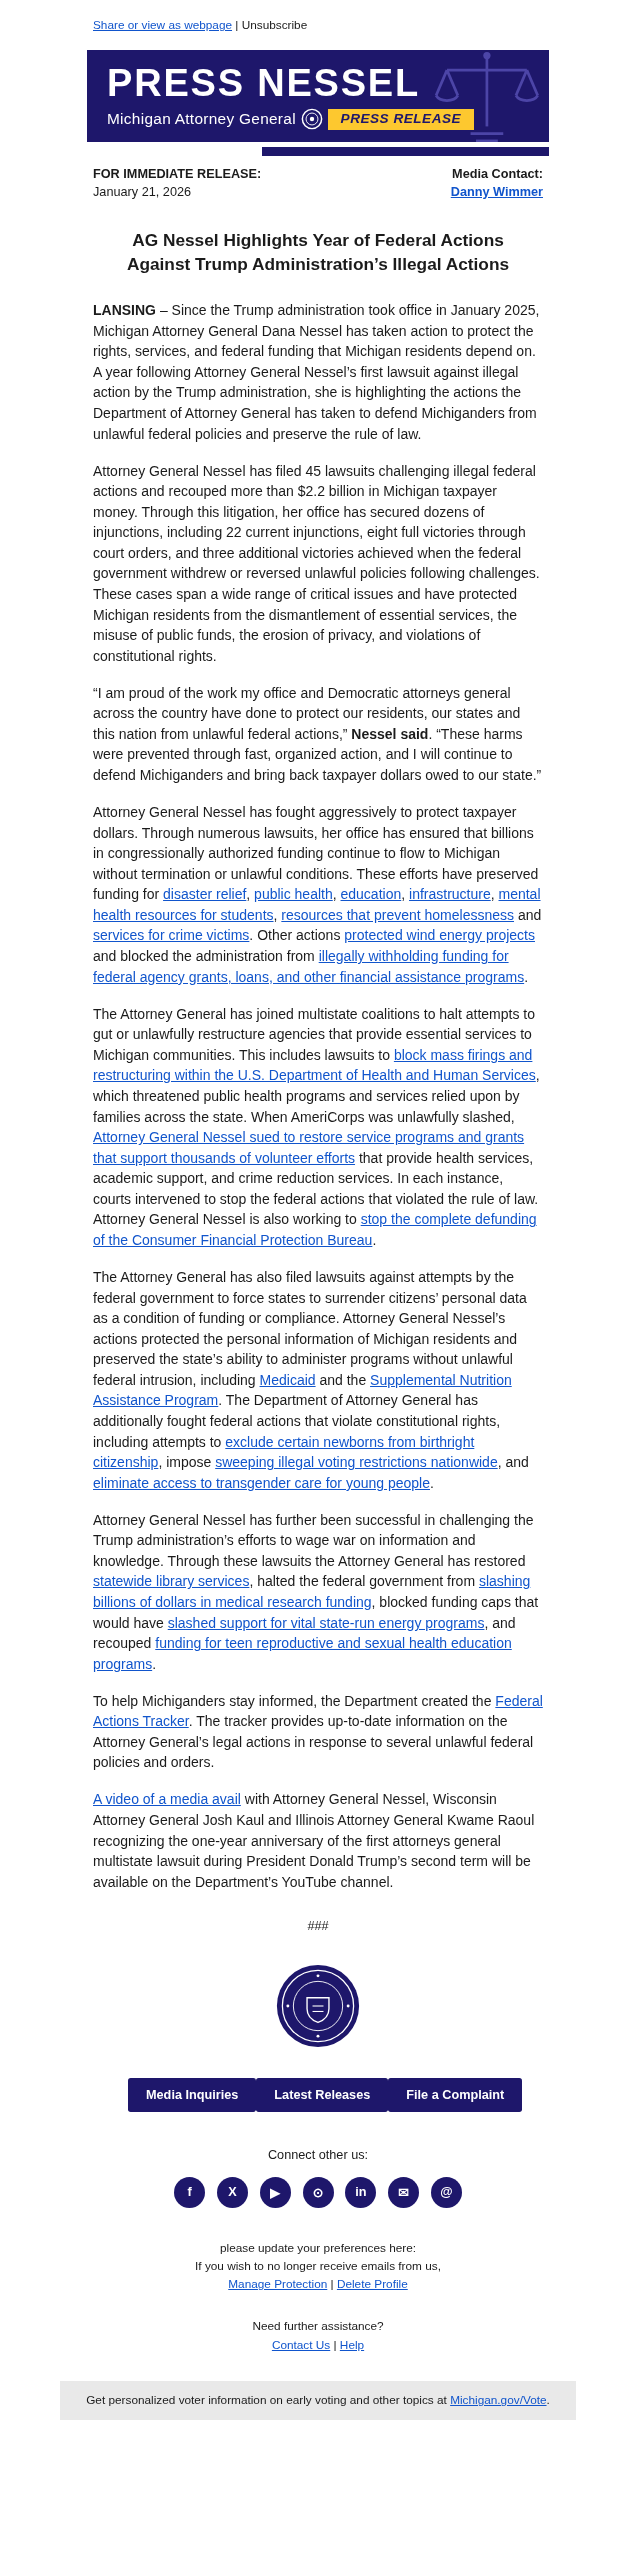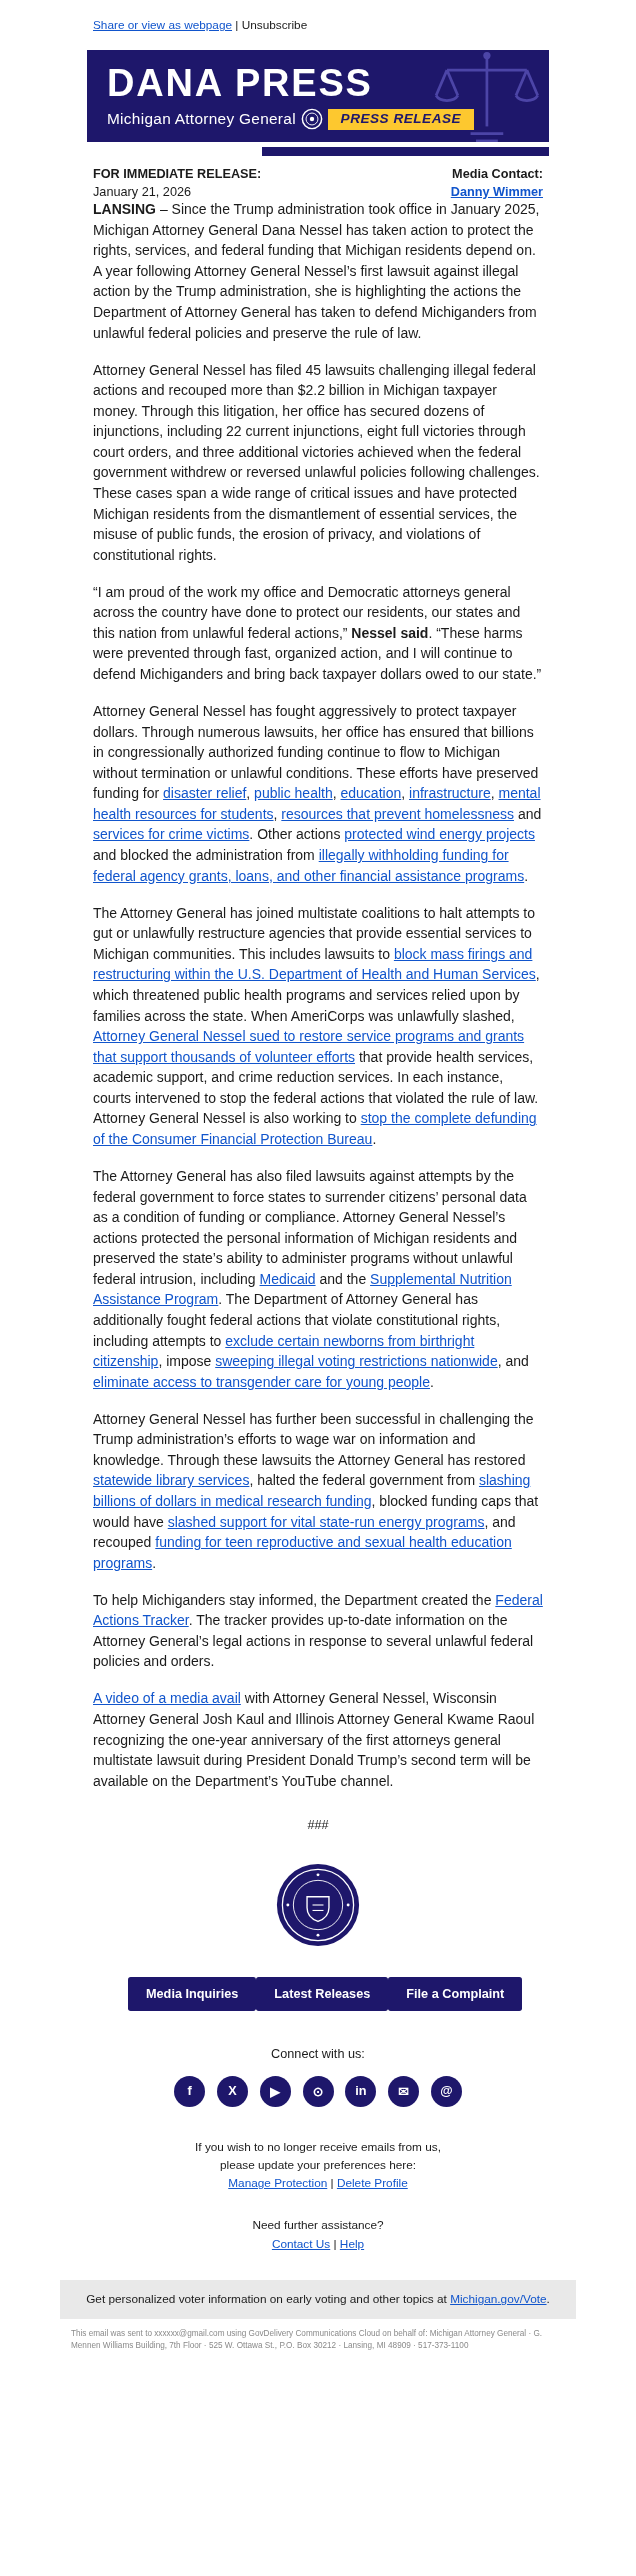--- a/index.html
+++ b/index.html
@@ -74,21 +74,21 @@
           <line x1="110" y1="22" x2="98" y2="50"></line>
           <line x1="110" y1="22" x2="122" y2="50"></line>
           <path d="M10 50 A 13 9 0 0 0 34 50"></path>
           <path d="M98 50 A 13 9 0 0 0 122 50"></path>
           <line x1="48" y1="92" x2="84" y2="92"></line>
           <line x1="54" y1="100" x2="78" y2="100"></line>
         </g>
         <circle cx="66" cy="6" r="4" fill="#6c64d0"></circle>
       </svg>
     </div>
-    <div class="banner-name">DANA PRESS</div>
+    <div class="banner-name">PRESS NESSEL</div>
     <div class="banner-row">
       <span class="banner-sub">Michigan Attorney General</span>
       <span class="banner-seal">
         <svg width="22" height="22" viewBox="0 0 24 24" aria-hidden="true">
           <circle cx="12" cy="12" r="10.5" fill="none" stroke="#ffffff" stroke-width="1.6"></circle>
           <circle cx="12" cy="12" r="6.5" fill="none" stroke="#ffffff" stroke-width="1"></circle>
           <circle cx="12" cy="12" r="2.4" fill="#ffffff"></circle>
         </svg>
       </span>
       <span class="badge">PRESS RELEASE</span>
@@ -100,20 +100,21 @@
     <div class="ri-left">
       <div class="ri-bold">FOR IMMEDIATE RELEASE:</div>
       <div>January 21, 2026</div>
     </div>
     <div class="ri-right">
       <div class="ri-bold">Media Contact:</div>
       <a href="#">Danny Wimmer</a>
     </div>
   </div>
 
+  <h1 class="headline">AG Nessel Highlights Year of Federal Actions Against Trump Administration’s Illegal Actions</h1>
 
   <div class="article-body">
       <p><span style="font-weight: bold;">LANSING</span><span> – Since the Trump administration took office in January 2025, Michigan Attorney General Dana Nessel has taken action to protect the rights, services, and federal funding that Michigan residents depend on. A year following Attorney General Nessel’s first lawsuit against illegal action by the Trump administration, she is highlighting the actions the Department of Attorney General has taken to defend Michiganders from unlawful federal policies and preserve the rule of law.</span></p>
       <p><span>Attorney General Nessel has filed 45 lawsuits challenging illegal federal actions and recouped more than $2.2 billion in Michigan taxpayer money. Through this litigation, her office has secured dozens of injunctions, including 22 current injunctions, eight full victories through court orders, and three additional victories achieved when the federal government withdrew or reversed unlawful policies following challenges. These cases span a wide range of critical issues and have protected Michigan residents from the dismantlement of essential services, the misuse of public funds, the erosion of privacy, and violations of constitutional rights.</span></p>
       <p><span>“I am proud of the work my office and Democratic attorneys general across the country have done to protect our residents, our states and this nation from unlawful federal actions,” </span><span style="font-weight: bold;">Nessel said</span><span>. “These harms were prevented through fast, organized action, and I will continue to defend Michiganders and bring back taxpayer dollars owed to our state.”</span></p>
       <p><span>Attorney General Nessel has fought aggressively to protect taxpayer dollars. Through numerous lawsuits, her office has ensured that billions in congressionally authorized funding continue to flow to Michigan without termination or unlawful conditions. These efforts have preserved funding for </span><a href="#">disaster relief</a><span>, </span><a href="#">public health</a><span>, </span><a href="#">education</a><span>, </span><a href="#">infrastructure</a><span>, </span><a href="#">mental health resources for students</a><span>, </span><a href="#">resources that prevent homelessness</a><span> and </span><a href="#">services for crime victims</a><span>. Other actions </span><a href="#">protected wind energy projects</a><span> and blocked the administration from </span><a href="#">illegally withholding funding for federal agency grants, loans, and other financial assistance programs</a><span>.</span></p>
       <p><span>The Attorney General has joined multistate coalitions to halt attempts to gut or unlawfully restructure agencies that provide essential services to Michigan communities. This includes lawsuits to </span><a href="#">block mass firings and restructuring within the U.S. Department of Health and Human Services</a><span>, which threatened public health programs and services relied upon by families across the state. When AmeriCorps was unlawfully slashed, </span><a href="#">Attorney General Nessel sued to restore service programs and grants that support thousands of volunteer efforts</a><span> that provide health services, academic support, and crime reduction services. In each instance, courts intervened to stop the federal actions that violated the rule of law. Attorney General Nessel is also working to </span><a href="#">stop the complete defunding of the Consumer Financial Protection Bureau</a><span>.</span></p>
       <p><span>The Attorney General has also filed lawsuits against attempts by the federal government to force states to surrender citizens’ personal data as a condition of funding or compliance. Attorney General Nessel’s actions protected the personal information of Michigan residents and preserved the state’s ability to administer programs without unlawful federal intrusion, including </span><a href="#">Medicaid</a><span> and the </span><a href="#">Supplemental Nutrition Assistance Program</a><span>. The Department of Attorney General has additionally fought federal actions that violate constitutional rights, including attempts to </span><a href="#">exclude certain newborns from birthright citizenship</a><span>, impose </span><a href="#">sweeping illegal voting restrictions nationwide</a><span>, and </span><a href="#">eliminate access to transgender care for young people</a><span>.</span></p>
       <p><span>Attorney General Nessel has further been successful in challenging the Trump administration’s efforts to wage war on information and knowledge. Through these lawsuits the Attorney General has restored </span><a href="#">statewide library services</a><span>, halted the federal government from </span><a href="#">slashing billions of dollars in medical research funding</a><span>, blocked funding caps that would have </span><a href="#">slashed support for vital state-run energy programs</a><span>, and recouped </span><a href="#">funding for teen reproductive and sexual health education programs</a><span>.</span></p>
       <p><span>To help Michiganders stay informed, the Department created the </span><a href="#">Federal Actions Tracker</a><span>. The tracker provides up-to-date information on the Attorney General’s legal actions in response to several unlawful federal policies and orders.</span></p>
@@ -138,46 +139,45 @@
       </svg>
     </span>
   </div>
 
   <div class="btn-row">
       <a href="#" class="navy-btn">Media Inquiries</a>
       <a href="#" class="navy-btn">Latest Releases</a>
       <a href="#" class="navy-btn">File a Complaint</a>
     </div>
 
-  <div class="connect-label">Connect with us:</div>
+  <div class="connect-label">Connect other us:</div>
   <div class="icon-row">
       <a href="#" class="social-circle">f</a>
       <a href="#" class="social-circle">X</a>
       <a href="#" class="social-circle">▶</a>
       <a href="#" class="social-circle">⊙</a>
       <a href="#" class="social-circle">in</a>
       <a href="#" class="social-circle">✉</a>
       <a href="#" class="social-circle">@</a>
     </div>
 
   <div class="pref">
+    <div>please update your preferences here:</div>
     <div>If you wish to no longer receive emails from us,</div>
-    <div>please update your preferences here:</div>
     <div>
       <a href="#">Manage Protection</a><span> | </span><a href="#">Delete Profile</a>
     </div>
   </div>
 
   <div class="assist">
     <div>Need further assistance?</div>
     <div>
       <a href="#">Contact Us</a><span> | </span><a href="#">Help</a>
     </div>
   </div>
 
   <div class="voter-band">
     <span>Get personalized voter information on early voting and other topics at </span><a href="#">Michigan.gov/Vote</a><span>.</span>
   </div>
 
-  <div class="fine-print">This email was sent to xxxxxx@gmail.com using GovDelivery Communications Cloud on behalf of: Michigan Attorney General · G. Mennen Williams Building, 7th Floor · 525 W. Ottawa St., P.O. Box 30212 · Lansing, MI 48909 · 517-373-1100</div>
 
 </div>
 
 
 </body></html>

